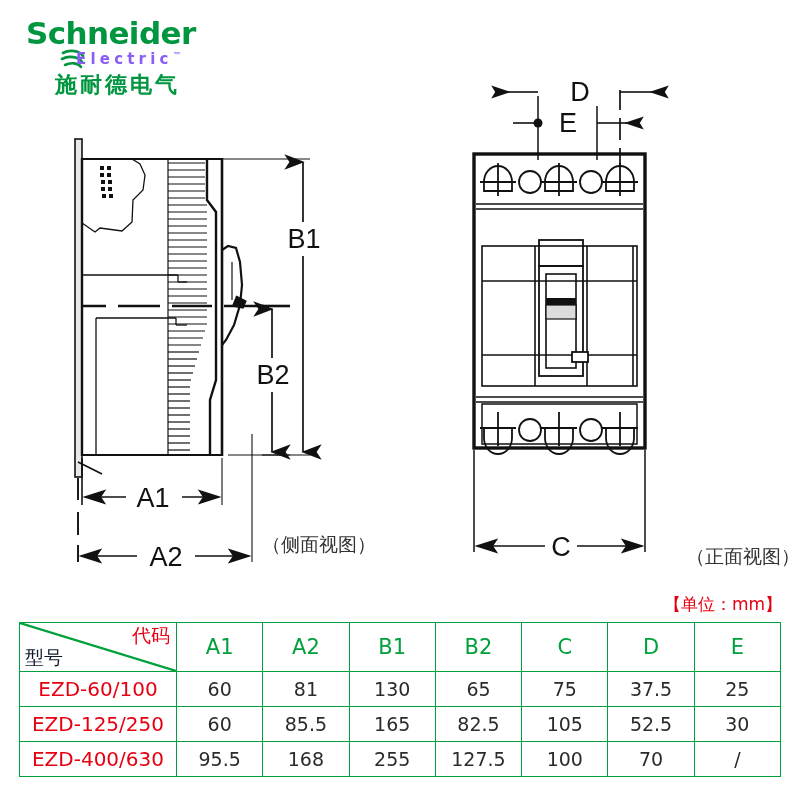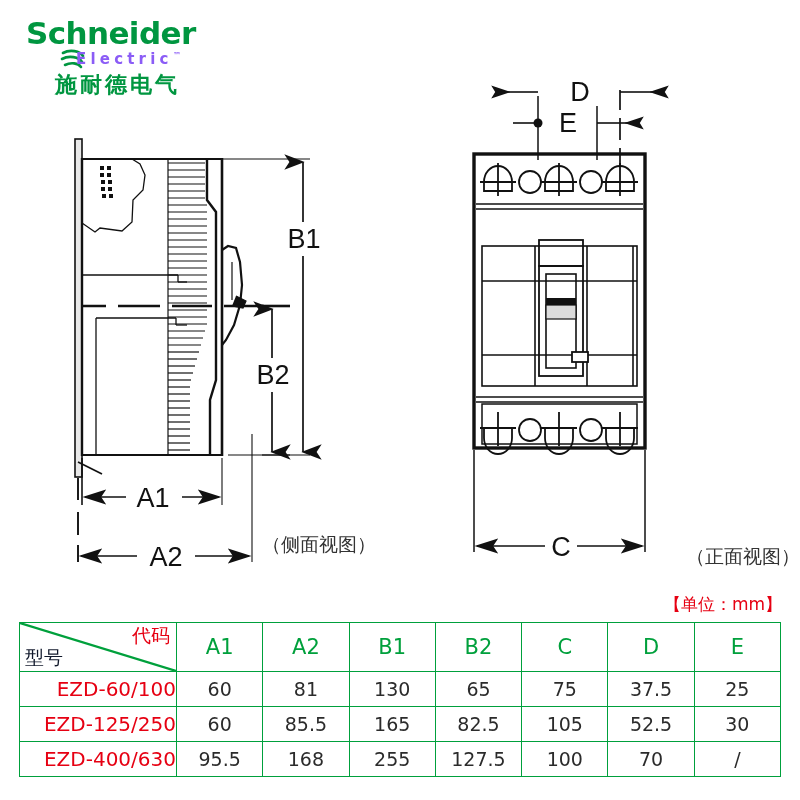--- a/index.html
+++ b/index.html
@@ -81,21 +81,21 @@
     color:#e60012;font-size:19px;font-weight:normal;
   }
   .corner .model{
     position:absolute;left:5px;bottom:0px;
     color:#0f172a;font-size:19px;font-weight:normal;
   }
   #spec-table thead td.colhead{
     color:#00a03c;font-size:21px;height:48px;
   }
   #spec-table td.modelcell{
-    color:#e60012;font-size:20px;text-align:right;
+    color:#e60012;font-size:20px;
   }
   #spec-table tbody td{height:34px;}
 </style>
 </head>
 <body>
 
 <div class="page">
 
   <div id="logo">
     <div class="brand">Schneider</div>

